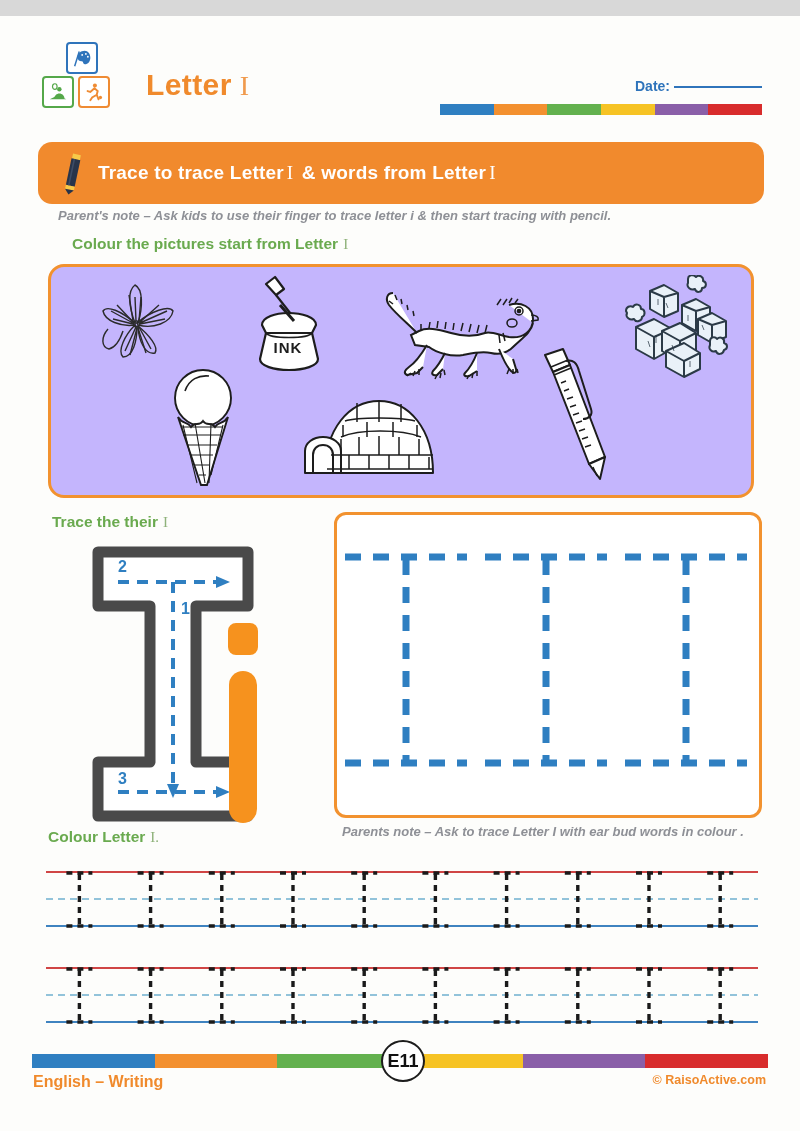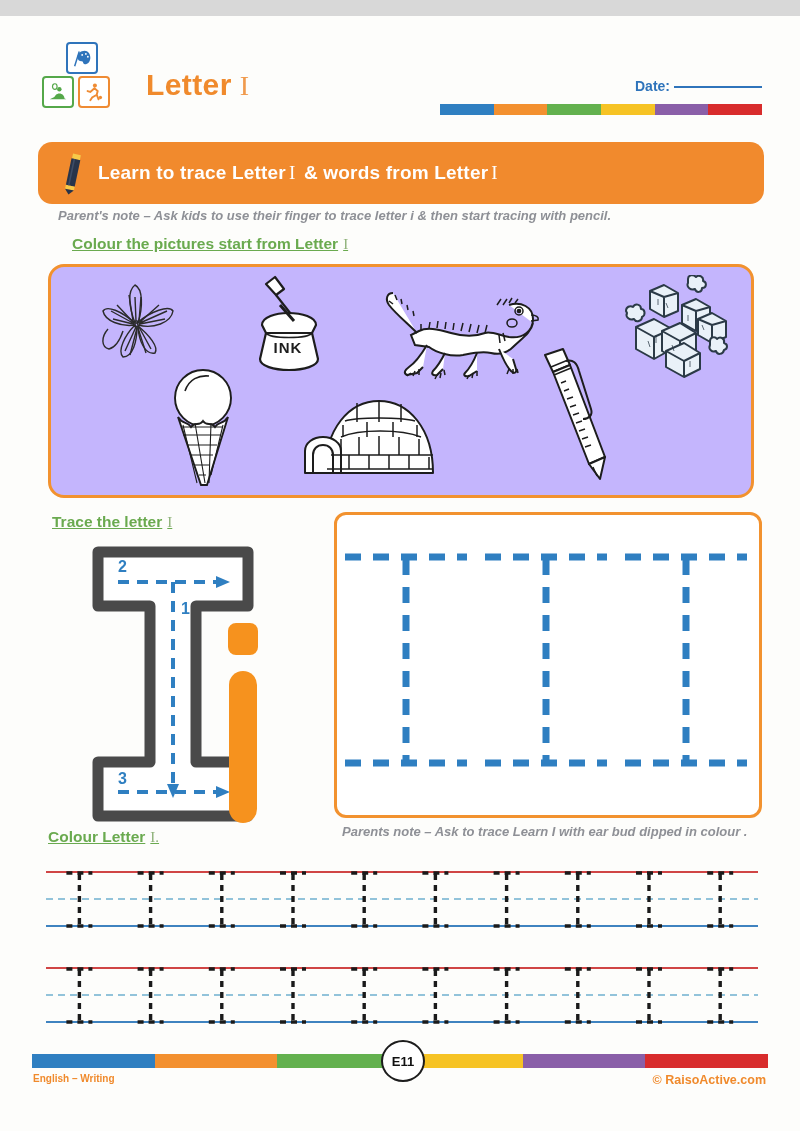--- a/index.html
+++ b/index.html
@@ -76,21 +76,21 @@
   .parent-note {
     position: absolute; font-style: italic; font-weight: bold;
     font-size: 13px; color: #8e9096; white-space: nowrap;
   }
   #note-top { left: 58px; top: 192px; }
   #note-dash { left: 342px; top: 808px; }
 
   
   .sec-head {
     position: absolute; font-size: 15.5px; font-weight: bold;
-    color: #6aaa4f; white-space: nowrap; text-decoration: underline;
+    color: #6aaa4f; white-space: nowrap;
   }
   .sec-head .serif-i {
     font-family: "Liberation Serif", serif; font-weight: normal;
     color: #8fb27a; font-size: 15px; margin-left: 5px;
   }
   #head-colour { left: 72px; top: 219px; }
   #head-trace  { left: 52px; top: 497px; }
   #head-row    { left: 48px; top: 812px; }
 
   
@@ -125,25 +125,25 @@
   #prow1 { top: 852px; }
   #prow2 { top: 948px; }
 
   
   #footer-bar { left: 32px; top: 1038px; width: 736px; height: 14px; }
   #footer-badge {
     position: absolute; left: 381px; top: 1024px;
     width: 44px; height: 42px; border-radius: 50%;
     background: #fff; border: 2.5px solid #1d1d1d;
     display: flex; align-items: center; justify-content: center;
-    font-size: 13px; font-weight: bold; color: #111;
+    font-size: 18px; font-weight: bold; color: #111;
   }
   #footer-left {
     position: absolute; left: 33px; top: 1057px;
-    font-size: 10px; font-weight: bold; color: #f08a2c; white-space: nowrap;
+    font-size: 16px; font-weight: bold; color: #f08a2c; white-space: nowrap;
   }
   #footer-right {
     position: absolute; right: 34px; top: 1057px;
     font-size: 12.5px; font-weight: bold; color: #f08a2c; white-space: nowrap;
   }
 </style>
 </head>
 <body>
 
 <div id="page">
@@ -199,21 +199,21 @@
     <svg class="pencil-ico" viewBox="0 0 30 46">
       <g transform="rotate(12 15 23)">
         <path d="M11 4 L19 4 L19 9 L11 9 Z" fill="#f7c948"></path>
         <path d="M10.5 9 L19.5 9 L19.5 36 L10.5 36 Z" fill="#28344a"></path>
         <path d="M10.5 36 L19.5 36 L19.5 40 L10.5 40 Z" fill="#f7c948"></path>
         <path d="M10.5 40 L19.5 40 L15 45 Z" fill="#28344a"></path>
         <path d="M12.6 9 L14.2 9 L14.2 36 L12.6 36 Z" fill="#3d4c66"></path>
       </g>
     </svg>
     <div class="banner-text">
-      <span>Learn to trace Letter</span><span class="serif-i">I</span>
+      <span>Trace to trace Letter</span><span class="serif-i">I</span>
       <span>&amp; words from Letter</span><span class="serif-i">I</span>
     </div>
   </div>
 
   <div class="parent-note" id="note-top">Parent's note – Ask kids to use their finger to trace letter i &amp; then start tracing with pencil.</div>
 
   <div class="sec-head" id="head-colour">
     <span>Colour the pictures start from Letter</span><span class="serif-i">I</span>
   </div>
 
@@ -347,21 +347,21 @@
       <g fill="none" stroke="#1d1d1d" stroke-width="1.4">
         <path d="M30 20 L47 13 M33 28 L50 21"></path>
         <path d="M40 36 L45 34 M43 44 L48 42 M46 52 L52 50 M49 60 L55 58
                  M52 68 L58 66 M55 76 L61 74 M58 84 L64 82 M61 92 L67 90 M64 100 L70 98"></path>
         <path d="M72 120 L76 129"></path>
       </g>
     </svg>
   </div>
 
   <div class="sec-head" id="head-trace">
-    <span>Trace the letter</span><span class="serif-i">I</span>
+    <span>Trace the their</span><span class="serif-i">I</span>
   </div>
 
   <svg id="trace-guide" viewBox="0 0 190 280">
 
     <path d="M20 8 L170 8 L170 62 L118 62 L118 218 L170 218 L170 272 L20 272 L20 218 L72 218 L72 62 L20 62 Z" fill="#ffffff" stroke="#4a4a4a" stroke-width="11" stroke-linejoin="round"></path>
 
     <g>
       <line x1="95" y1="38" x2="95" y2="243" stroke="#2f7fc1" stroke-width="4" stroke-dasharray="11,8"></line>
       <polygon points="95,254 89,240 101,240" fill="#2f7fc1"></polygon>
       <text x="103" y="70" font-family="'Liberation Sans',sans-serif" font-size="16" font-weight="bold" fill="#2f7fc1">1</text>
@@ -400,21 +400,21 @@
         </g>
         <g>
           <line x1="288" y1="42" x2="410" y2="42"></line>
           <line x1="349" y1="44" x2="349" y2="246"></line>
           <line x1="288" y1="248" x2="410" y2="248"></line>
         </g>
       </g>
     </svg>
   </div>
 
-  <div class="parent-note" id="note-dash">Parents note – Ask to trace Learn I with ear bud dipped in colour .</div>
+  <div class="parent-note" id="note-dash">Parents note – Ask to trace Letter I with ear bud words in colour .</div>
 
   <div class="sec-head" id="head-row">
     <span>Colour Letter</span><span class="serif-i">I.</span>
   </div>
 
   <svg class="prow" id="prow1" viewBox="0 0 712 62">
     <line x1="0" y1="4" x2="712" y2="4" stroke="#d04545" stroke-width="2.2"></line>
     <line x1="0" y1="31" x2="712" y2="31" stroke="#6fb0cf" stroke-width="1.4" stroke-dasharray="7,5"></line>
     <line x1="0" y1="58" x2="712" y2="58" stroke="#3f83c0" stroke-width="2.2"></line>
     <g id="row1-letters" stroke="#1a1a1a" stroke-width="3.4" fill="none" stroke-dasharray="6,5">

